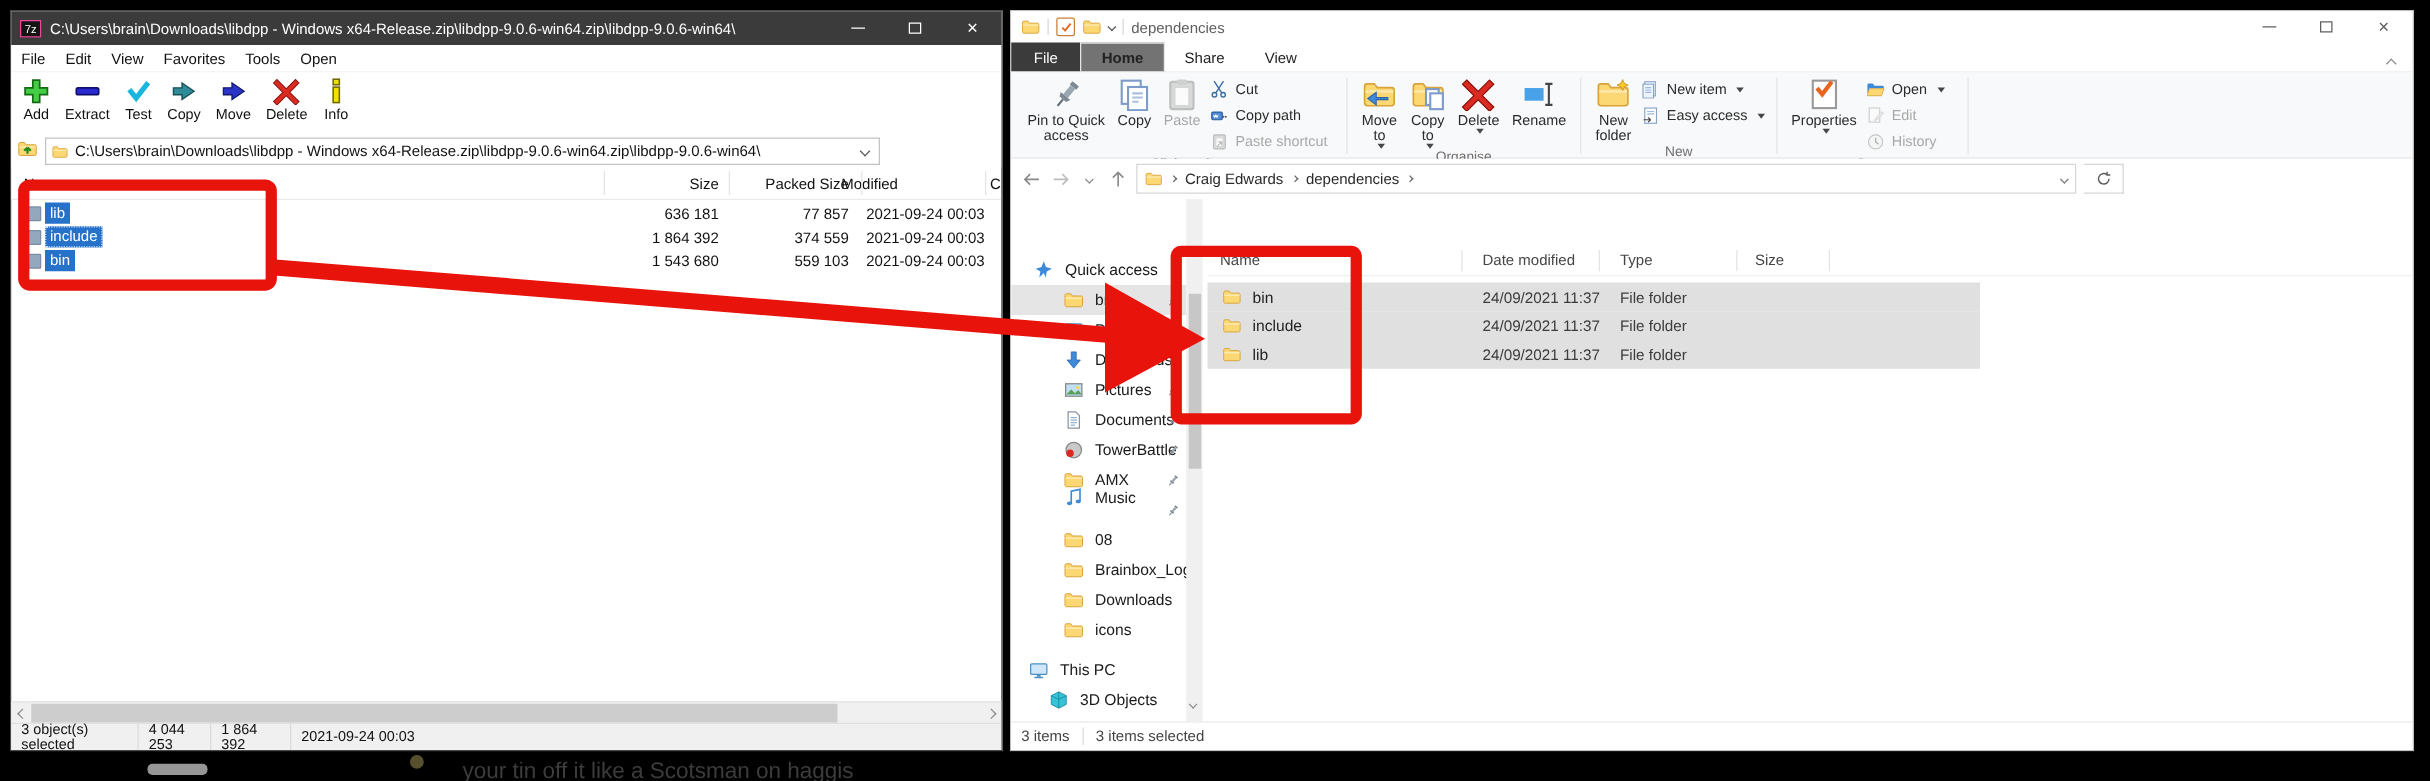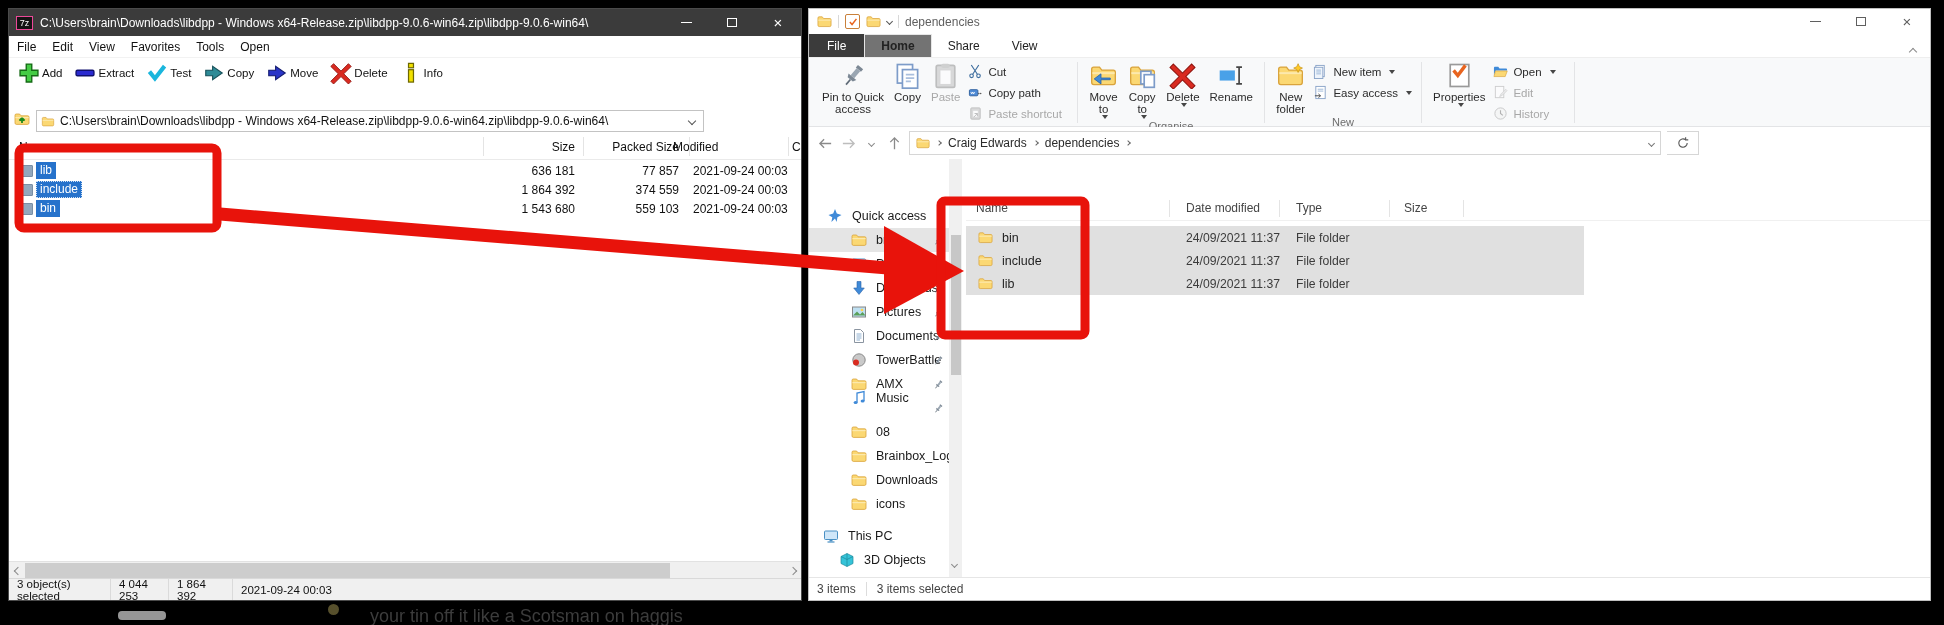--- a/index.html
+++ b/index.html
@@ -11,21 +11,21 @@
 .sz-appicon{width:17px;height:14px;background:#141414;border:1px solid #ec4899;color:#fff;font-size:9px;font-weight:normal;display:flex;align-items:center;justify-content:center}
 .sz-title-text{color:#fff;font-size:12px;white-space:nowrap;overflow:hidden;flex:1}
 .wctrls{display:flex;height:100%}
 .wctrl{width:46px;height:100%;display:flex;align-items:center;justify-content:center}
 .glyph-min{width:11px;height:1px;background:#fff}
 .glyph-max{width:10px;height:9px;border:1px solid #fff}
 .glyph-close{color:#fff;font-size:15px;line-height:1}
 .sz-menu{height:22px;background:#fff;display:flex;align-items:center;font-size:12px;color:#111;flex:none;border-bottom:1px solid #f2f2f2}
 .sz-menu span{padding:0 8px}
 .sz-tools{height:50px;background:#fff;display:flex;align-items:flex-start;padding:2px 2px 0 4px;gap:2px;flex:none}
-.tbb{display:flex;align-items:center;font-size:11.5px;color:#111;padding:2px 5px;gap:2px}
+.tbb{display:flex;flex-direction:column;align-items:center;font-size:11.5px;color:#111;padding:2px 5px;gap:2px}
 .tbb .ic{width:22px;height:22px}
 .sz-addr{height:26px;display:flex;align-items:center;padding:1px 4px;gap:5px;flex:none;background:#fff}
 .sz-up .ic{width:18px;height:16px}
 .sz-combo{height:22px;width:668px;border:1px solid #c3c3c3;display:flex;align-items:center;padding:0 2px 0 4px;gap:5px;font-size:12px;color:#111}
 .sz-combo .path{flex:1;white-space:nowrap;overflow:hidden}
 .chev{display:inline-block;width:6px;height:6px;border-right:1.6px solid #555;border-bottom:1.6px solid #555}
 .chev-d{transform:rotate(45deg)}.chev-u{transform:rotate(-135deg)}.chev-r{transform:rotate(-45deg)}.chev-l{transform:rotate(135deg)}
 .sz-list{flex:1;position:relative;font-size:12px;color:#111;overflow:hidden}
 .sz-head{position:absolute;left:0;top:0;right:0;height:26px;border-bottom:1px solid #eaeaea;background:#fff}
 .sz-head .hcell{position:absolute;top:6px;font-size:12px;color:#111}

